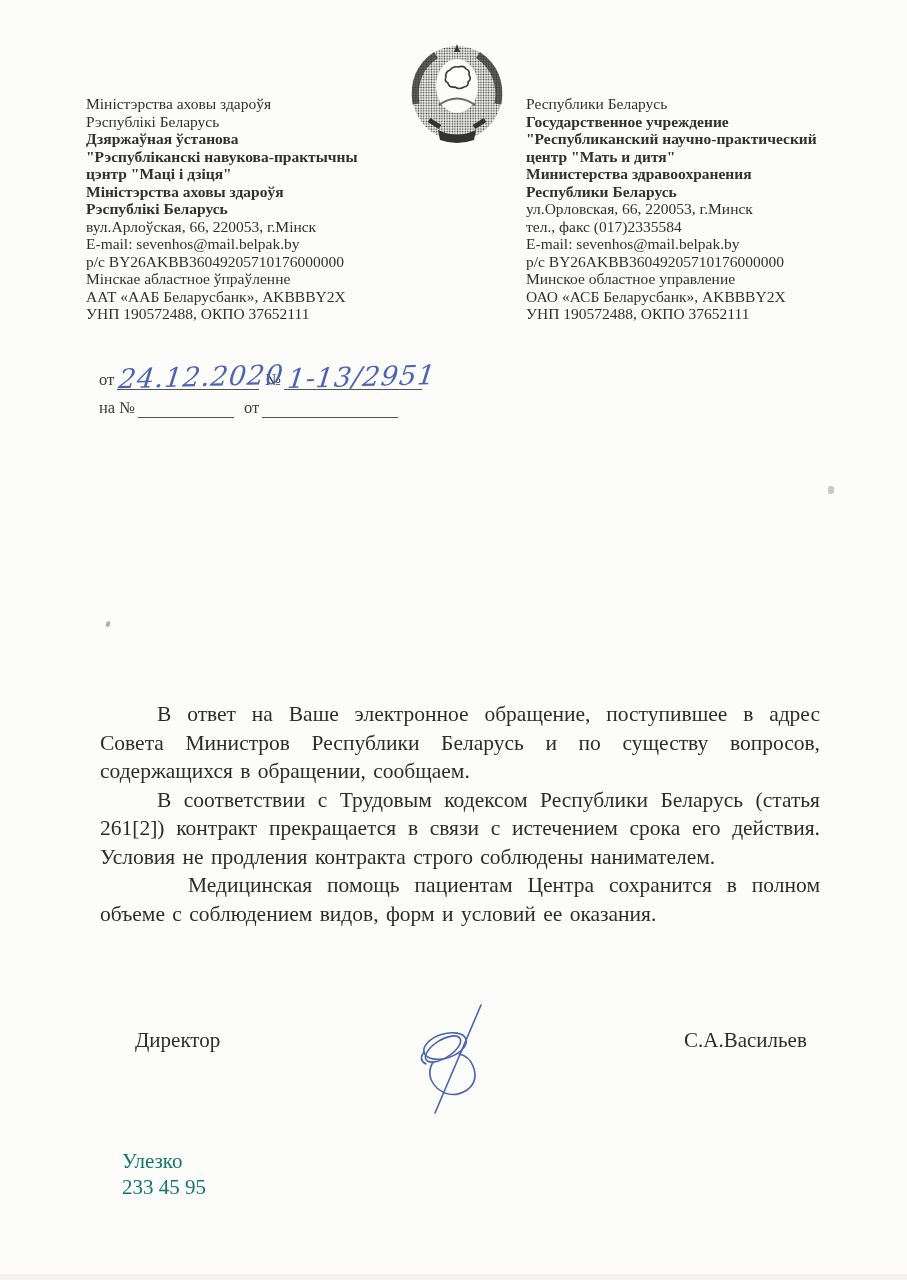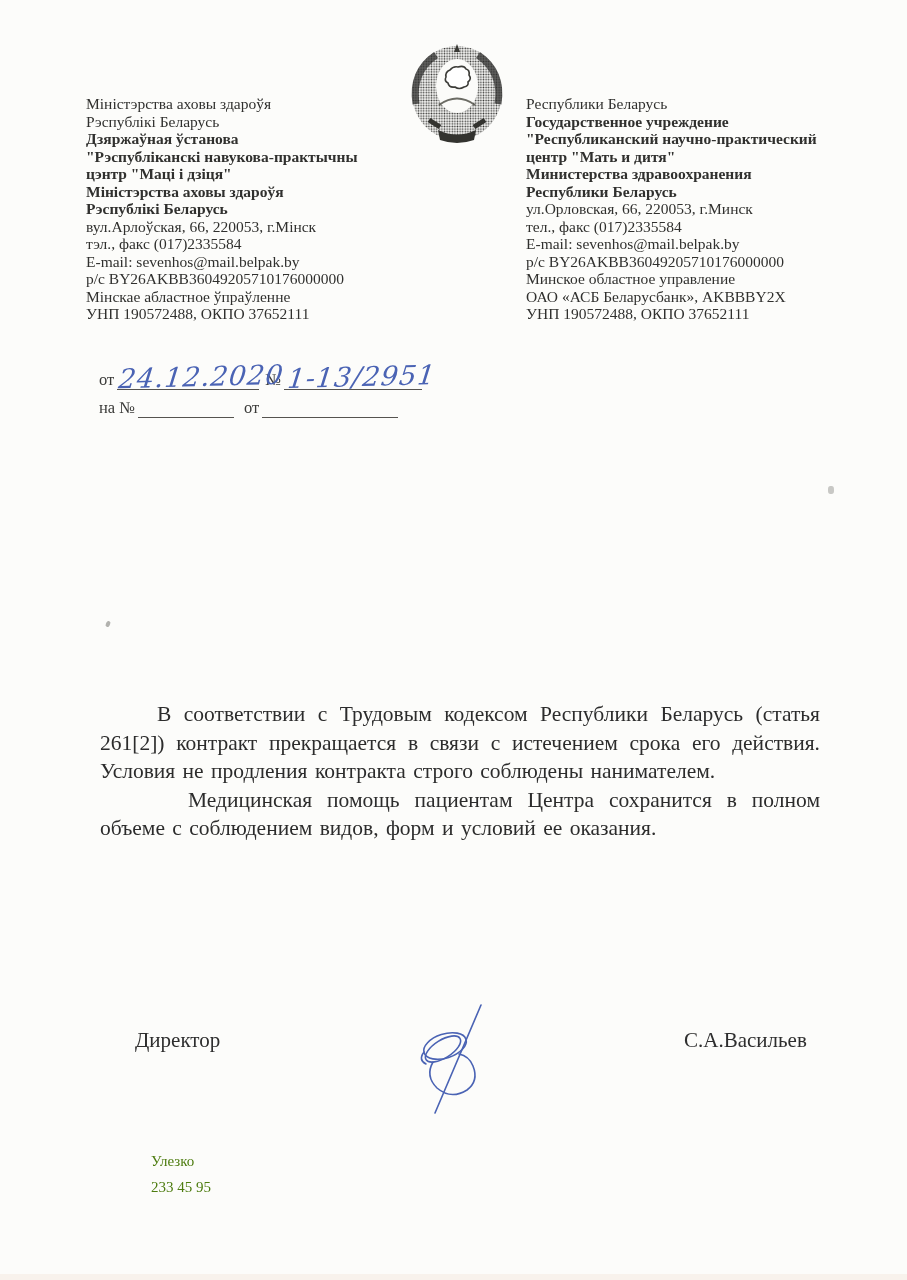--- a/index.html
+++ b/index.html
@@ -40,21 +40,21 @@
   .num-line .handwriting{left:4px;}
   
   .body-text{position:absolute;left:100px;top:700px;width:720px;font-size:21.5px;line-height:28.5px;text-align:justify;color:#2c2c2c;}
   .body-para{margin:0;text-indent:57px;word-spacing:2px;}
   .body-para:last-child{text-indent:88px;}
   
   .sig-title{position:absolute;left:135px;top:1028px;font-size:21px;}
   .sig-name{position:absolute;left:684px;top:1028px;font-size:21px;}
   .autograph{position:absolute;left:393px;top:1000px;width:120px;height:120px;color:var(--pen-blue,#4a63b4);}
   
-  .footer{position:absolute;left:151px;top:1148px;font-size:15px;line-height:26px;color:#4d7c0f;}
+  .footer{position:absolute;left:122px;top:1148px;font-size:21px;line-height:26px;color:#0f766e;}
   
   .speck{position:absolute;background:#8a8a86;border-radius:40%;}
   .speck-a{left:106px;top:621px;width:4px;height:6px;transform:rotate(25deg);opacity:.65;}
   .speck-b{left:828px;top:486px;width:6px;height:8px;opacity:.45;}
   .bottom-tint{position:absolute;left:0;bottom:0;width:907px;height:6px;background:#f6efe8;opacity:.8;}
 </style>
 </head>
 <body>
 
 <div class="page">
@@ -81,24 +81,24 @@
 
   <div class="hd-col hd-left">
       <div class="hd-line">Міністэрства аховы здароўя</div>
       <div class="hd-line">Рэспублікі Беларусь</div>
       <div class="hd-line bold">Дзяржаўная ўстанова</div>
       <div class="hd-line bold">"Рэспубліканскі навукова-практычны</div>
       <div class="hd-line bold">цэнтр "Маці і дзіця"</div>
       <div class="hd-line bold">Міністэрства аховы здароўя</div>
       <div class="hd-line bold">Рэспублікі Беларусь</div>
       <div class="hd-line">вул.Арлоўская, 66, 220053, г.Мінск</div>
-      <div class="hd-line">тэл., факс (017)2335584</div>
       <div class="hd-line">E-mail: sevenhos@mail.belpak.by</div>
       <div class="hd-line">р/с BY26AKBB36049205710176000000</div>
       <div class="hd-line">Мінскае абластное ўпраўленне</div>
+      <div class="hd-line">ААТ «ААБ Беларусбанк», AKBBBY2X</div>
       <div class="hd-line">УНП 190572488, ОКПО 37652111</div>
     </div>
 
   <div class="hd-col hd-right">
       <div class="hd-line">Республики Беларусь</div>
       <div class="hd-line bold">Государственное учреждение</div>
       <div class="hd-line bold">"Республиканский научно-практический</div>
       <div class="hd-line bold">центр "Мать и дитя"</div>
       <div class="hd-line bold">Министерства здравоохранения</div>
       <div class="hd-line bold">Республики Беларусь</div>
@@ -124,20 +124,21 @@
     </div>
     <div class="ref-row ref-row2">
       <span class="ref-label">на №</span>
       <span class="ref-line blank-short"></span>
       <span class="ref-label">от</span>
       <span class="ref-line blank-long"></span>
     </div>
   </div>
 
   <div class="body-text">
+      <p class="body-para">В ответ на Ваше электронное обращение, поступившее в адрес Совета Министров Республики Беларусь и по существу вопросов, содержащихся в обращении, сообщаем.</p>
       <p class="body-para">В соответствии с Трудовым кодексом Республики Беларусь (статья 261[2]) контракт прекращается в связи с истечением срока его действия. Условия не продления контракта строго соблюдены нанимателем.</p>
       <p class="body-para">Медицинская помощь пациентам Центра сохранится в полном объеме с соблюдением видов, форм и условий ее оказания.</p>
     </div>
 
   <div class="sig-title">Директор</div>
   <div class="autograph">
     <svg width="120" height="120" viewBox="0 0 120 120" xmlns="http://www.w3.org/2000/svg">
       <g stroke="currentColor" stroke-width="1.6" fill="none" stroke-linecap="round">
         <path d="M88,5 L42,113"></path>
         <ellipse cx="52" cy="46" rx="22" ry="12" transform="rotate(-18 52 46)"></ellipse>

